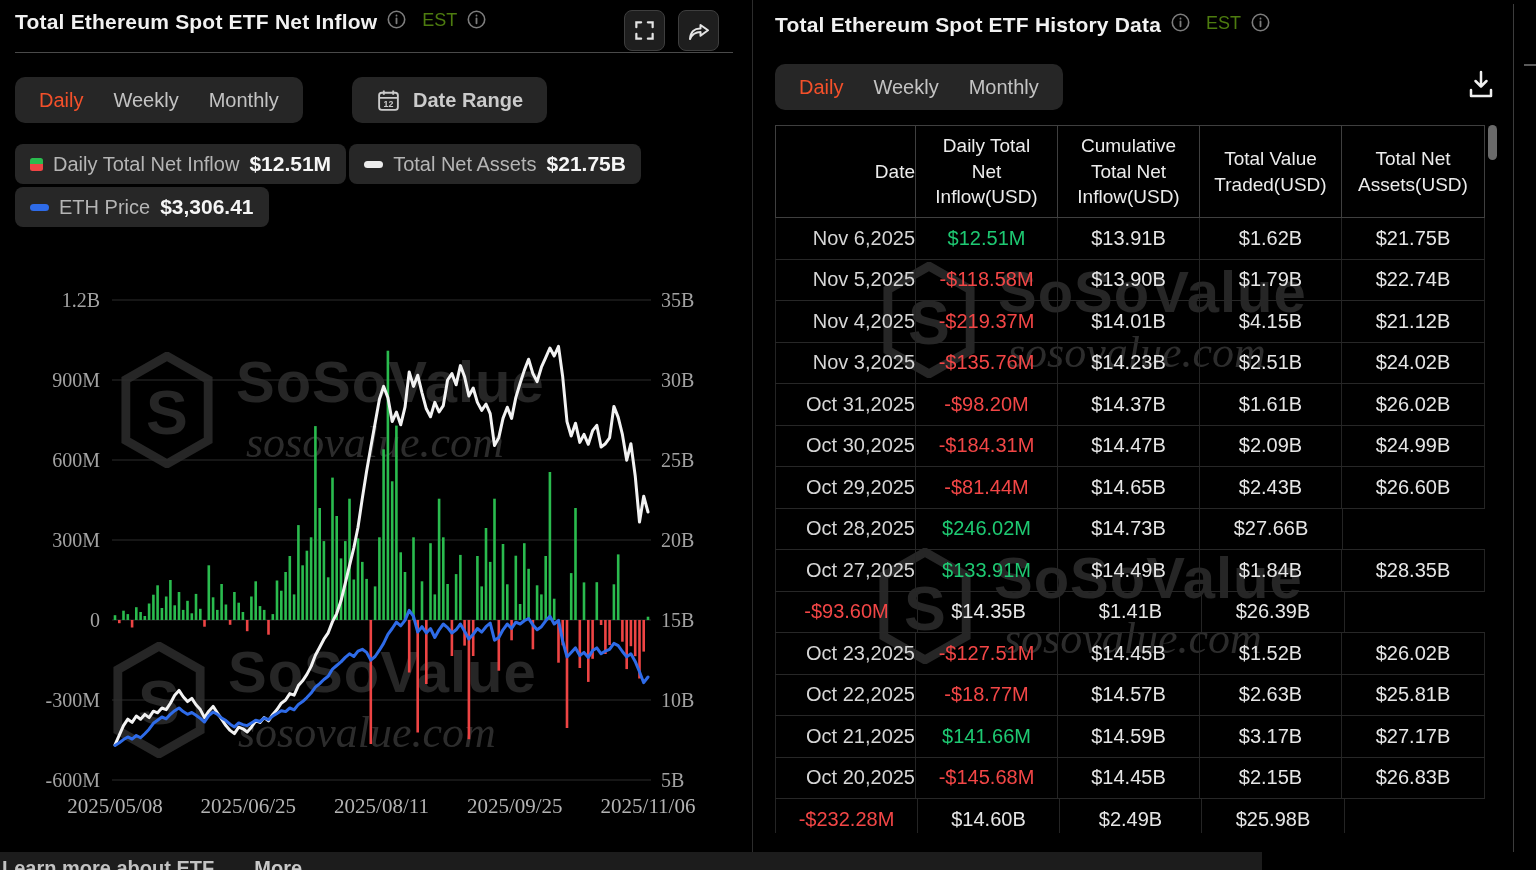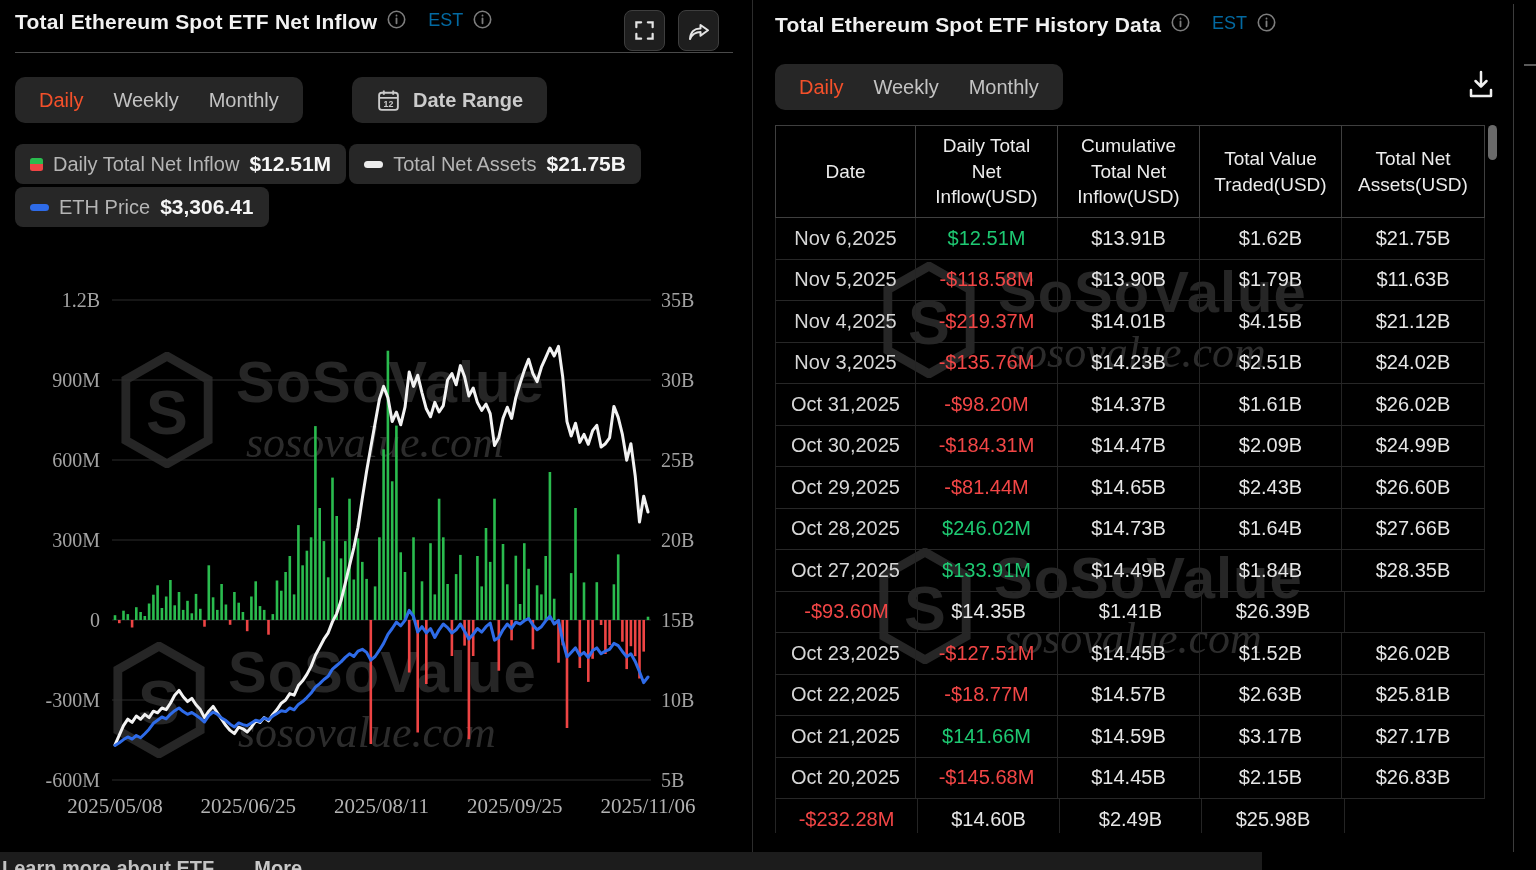--- a/index.html
+++ b/index.html
@@ -17,21 +17,21 @@
   .right-panel{left:752px;width:762px;padding-left:40px;}
   .v-divider{position:absolute;left:752px;top:0;width:1px;height:852px;background:#2c2c2c;}
   .edge-line{position:absolute;left:1513px;top:4px;width:1px;height:848px;background:#3c3c3c;}
   .edge-tick{position:absolute;left:1524px;top:64px;width:12px;height:2px;background:#5a5a5a;}
 
   
   .panel-header{position:absolute;display:flex;align-items:flex-start;gap:10px;}
   .left-panel .panel-header{left:15px;top:10px;width:722px;}
   .right-panel .panel-header{left:23px;top:13px;width:700px;}
   .panel-title{font-size:21px;font-weight:700;color:#f1f1f1;letter-spacing:.2px;white-space:nowrap;}
-  .tz{font-size:18px;font-weight:500;color:#0369a1;margin-left:12px;}
+  .tz{font-size:18px;font-weight:500;color:#4d7c0f;margin-left:6px;}
   .info-ic{width:19px;height:19px;flex:0 0 auto;display:inline-block;}
   .hdr-divider{position:absolute;left:15px;top:52px;width:718px;height:1px;background:#4a4a4a;}
   .hdr-btns{margin-left:auto;display:flex;gap:13px;padding-right:18px;}
   .icon-btn{width:41px;height:41px;border-radius:8px;background:#1e1e1e;border:1px solid #3e3e3e;
     display:flex;align-items:center;justify-content:center;cursor:pointer;}
 
   
   .tab-group{position:absolute;height:46px;border-radius:10px;background:#262626;
     display:flex;align-items:center;gap:30px;padding:0 24px;}
   .left-panel .tab-group{left:15px;top:77px;}
@@ -77,21 +77,21 @@
   .th{display:flex;align-items:center;justify-content:center;text-align:center;
     font-size:19px;color:#ececec;line-height:1.35;border-left:1px solid #3f3f3f;}
   .th:last-child{border-right:1px solid #3f3f3f;}
   .tr{display:flex;height:41.5px;border-bottom:1px solid #272727;cursor:pointer;}
   .td{display:flex;align-items:center;justify-content:center;font-size:20px;color:#e6e6e6;
     border-left:1px solid #242424;white-space:nowrap;}
   .td:last-child{border-right:1px solid #242424;}
   .td.date{color:#d6d6d6;}
   .td.pos{color:var(--tgreen);}
   .td.neg{color:var(--tred);}
-  .col-0{width:140px;}.col-1,.col-2,.col-3{width:142px;}.col-4{width:144px;}
+  .col-0{width:140px;justify-content:flex-end;}.col-1,.col-2,.col-3{width:142px;}.col-4{width:144px;}
 
   .dl-btn{position:absolute;left:707px;top:64px;width:44px;height:40px;display:flex;
     align-items:center;justify-content:center;cursor:pointer;}
   .scroll-thumb{position:absolute;left:736px;top:125px;width:9px;height:35px;border-radius:5px;
     background:#6a6a6a;z-index:3;cursor:pointer;}
 
   
   .footer{position:absolute;left:0;top:852px;width:1262px;height:18px;background:#1c1c1c;
     overflow:hidden;z-index:4;}
   .footer-inner{position:absolute;left:2px;top:5px;font-size:20px;font-weight:600;color:#c2c2c2;white-space:nowrap;}
@@ -430,21 +430,21 @@
         <div class="td col-1 pos">$12.51M</div>
         <div class="td col-2">$13.91B</div>
         <div class="td col-3">$1.62B</div>
         <div class="td col-4">$21.75B</div>
       </div>
       <div class="tr">
         <div class="td col-0 date">Nov 5,2025</div>
         <div class="td col-1 neg">-$118.58M</div>
         <div class="td col-2">$13.90B</div>
         <div class="td col-3">$1.79B</div>
-        <div class="td col-4">$11.63B</div>
+        <div class="td col-4">$22.74B</div>
       </div>
       <div class="tr">
         <div class="td col-0 date">Nov 4,2025</div>
         <div class="td col-1 neg">-$219.37M</div>
         <div class="td col-2">$14.01B</div>
         <div class="td col-3">$4.15B</div>
         <div class="td col-4">$21.12B</div>
       </div>
       <div class="tr">
         <div class="td col-0 date">Nov 3,2025</div>
@@ -471,21 +471,20 @@
         <div class="td col-0 date">Oct 29,2025</div>
         <div class="td col-1 neg">-$81.44M</div>
         <div class="td col-2">$14.65B</div>
         <div class="td col-3">$2.43B</div>
         <div class="td col-4">$26.60B</div>
       </div>
       <div class="tr">
         <div class="td col-0 date">Oct 28,2025</div>
         <div class="td col-1 pos">$246.02M</div>
         <div class="td col-2">$14.73B</div>
-        <div class="td col-3">$1.64B</div>
         <div class="td col-4">$27.66B</div>
       </div>
       <div class="tr">
         <div class="td col-0 date">Oct 27,2025</div>
         <div class="td col-1 pos">$133.91M</div>
         <div class="td col-2">$14.49B</div>
         <div class="td col-3">$1.84B</div>
         <div class="td col-4">$28.35B</div>
       </div>
       <div class="tr">

